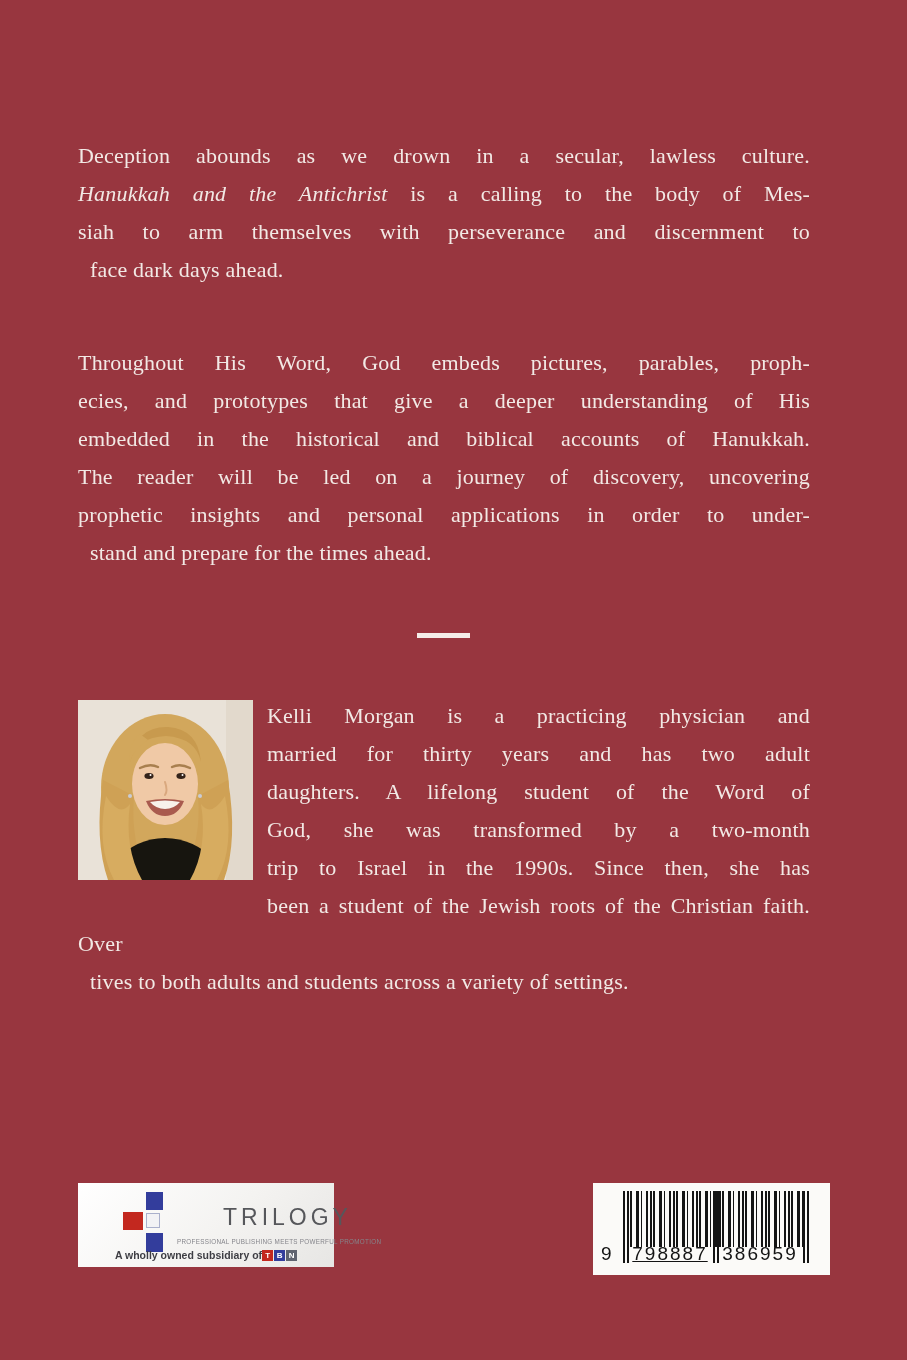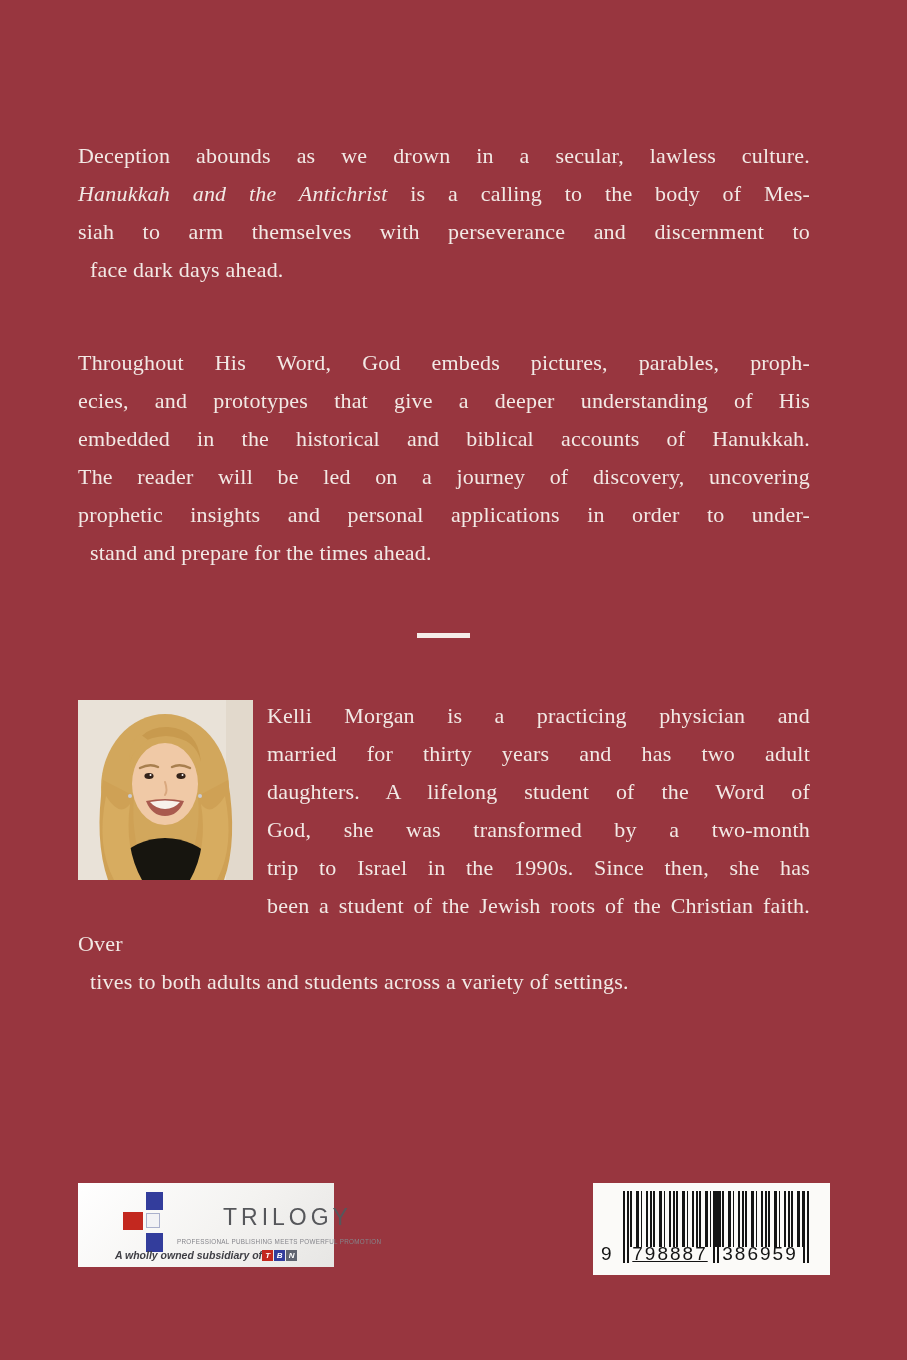--- a/index.html
+++ b/index.html
@@ -44,21 +44,21 @@
     position:absolute; left:97px; top:21px;
     font-size:23px; letter-spacing:4px; color:#56575B; font-weight:400;margin-left:48px;
   }
   .trilogy-tag {
     position:absolute; left:99px; top:55px; width:150px;
     font-size:6.3px; letter-spacing:0.3px; color:#85858B; white-space:nowrap;
   }
   .subsidiary {
     position:absolute; left:0; right:0; bottom:6px;
     display:flex; align-items:center; justify-content:center; gap:0;
-    font-size:10.5px; color:#3E3E44; font-weight:bold;font-style:italic;
+    font-size:10.5px; color:#3E3E44; font-weight:bold;
   }
   .tbn { display:flex; gap:1px; }
   .tbn-block {
     width:11px; height:11px; display:flex; align-items:center; justify-content:center;
     color:#fff; font-size:8px; font-weight:bold; font-family:"Liberation Sans",sans-serif;
   }
   .tbn-t { background:#C3281F; }
   .tbn-b { background:#333D9C; }
   .tbn-n { background:#5F6470; }
 

